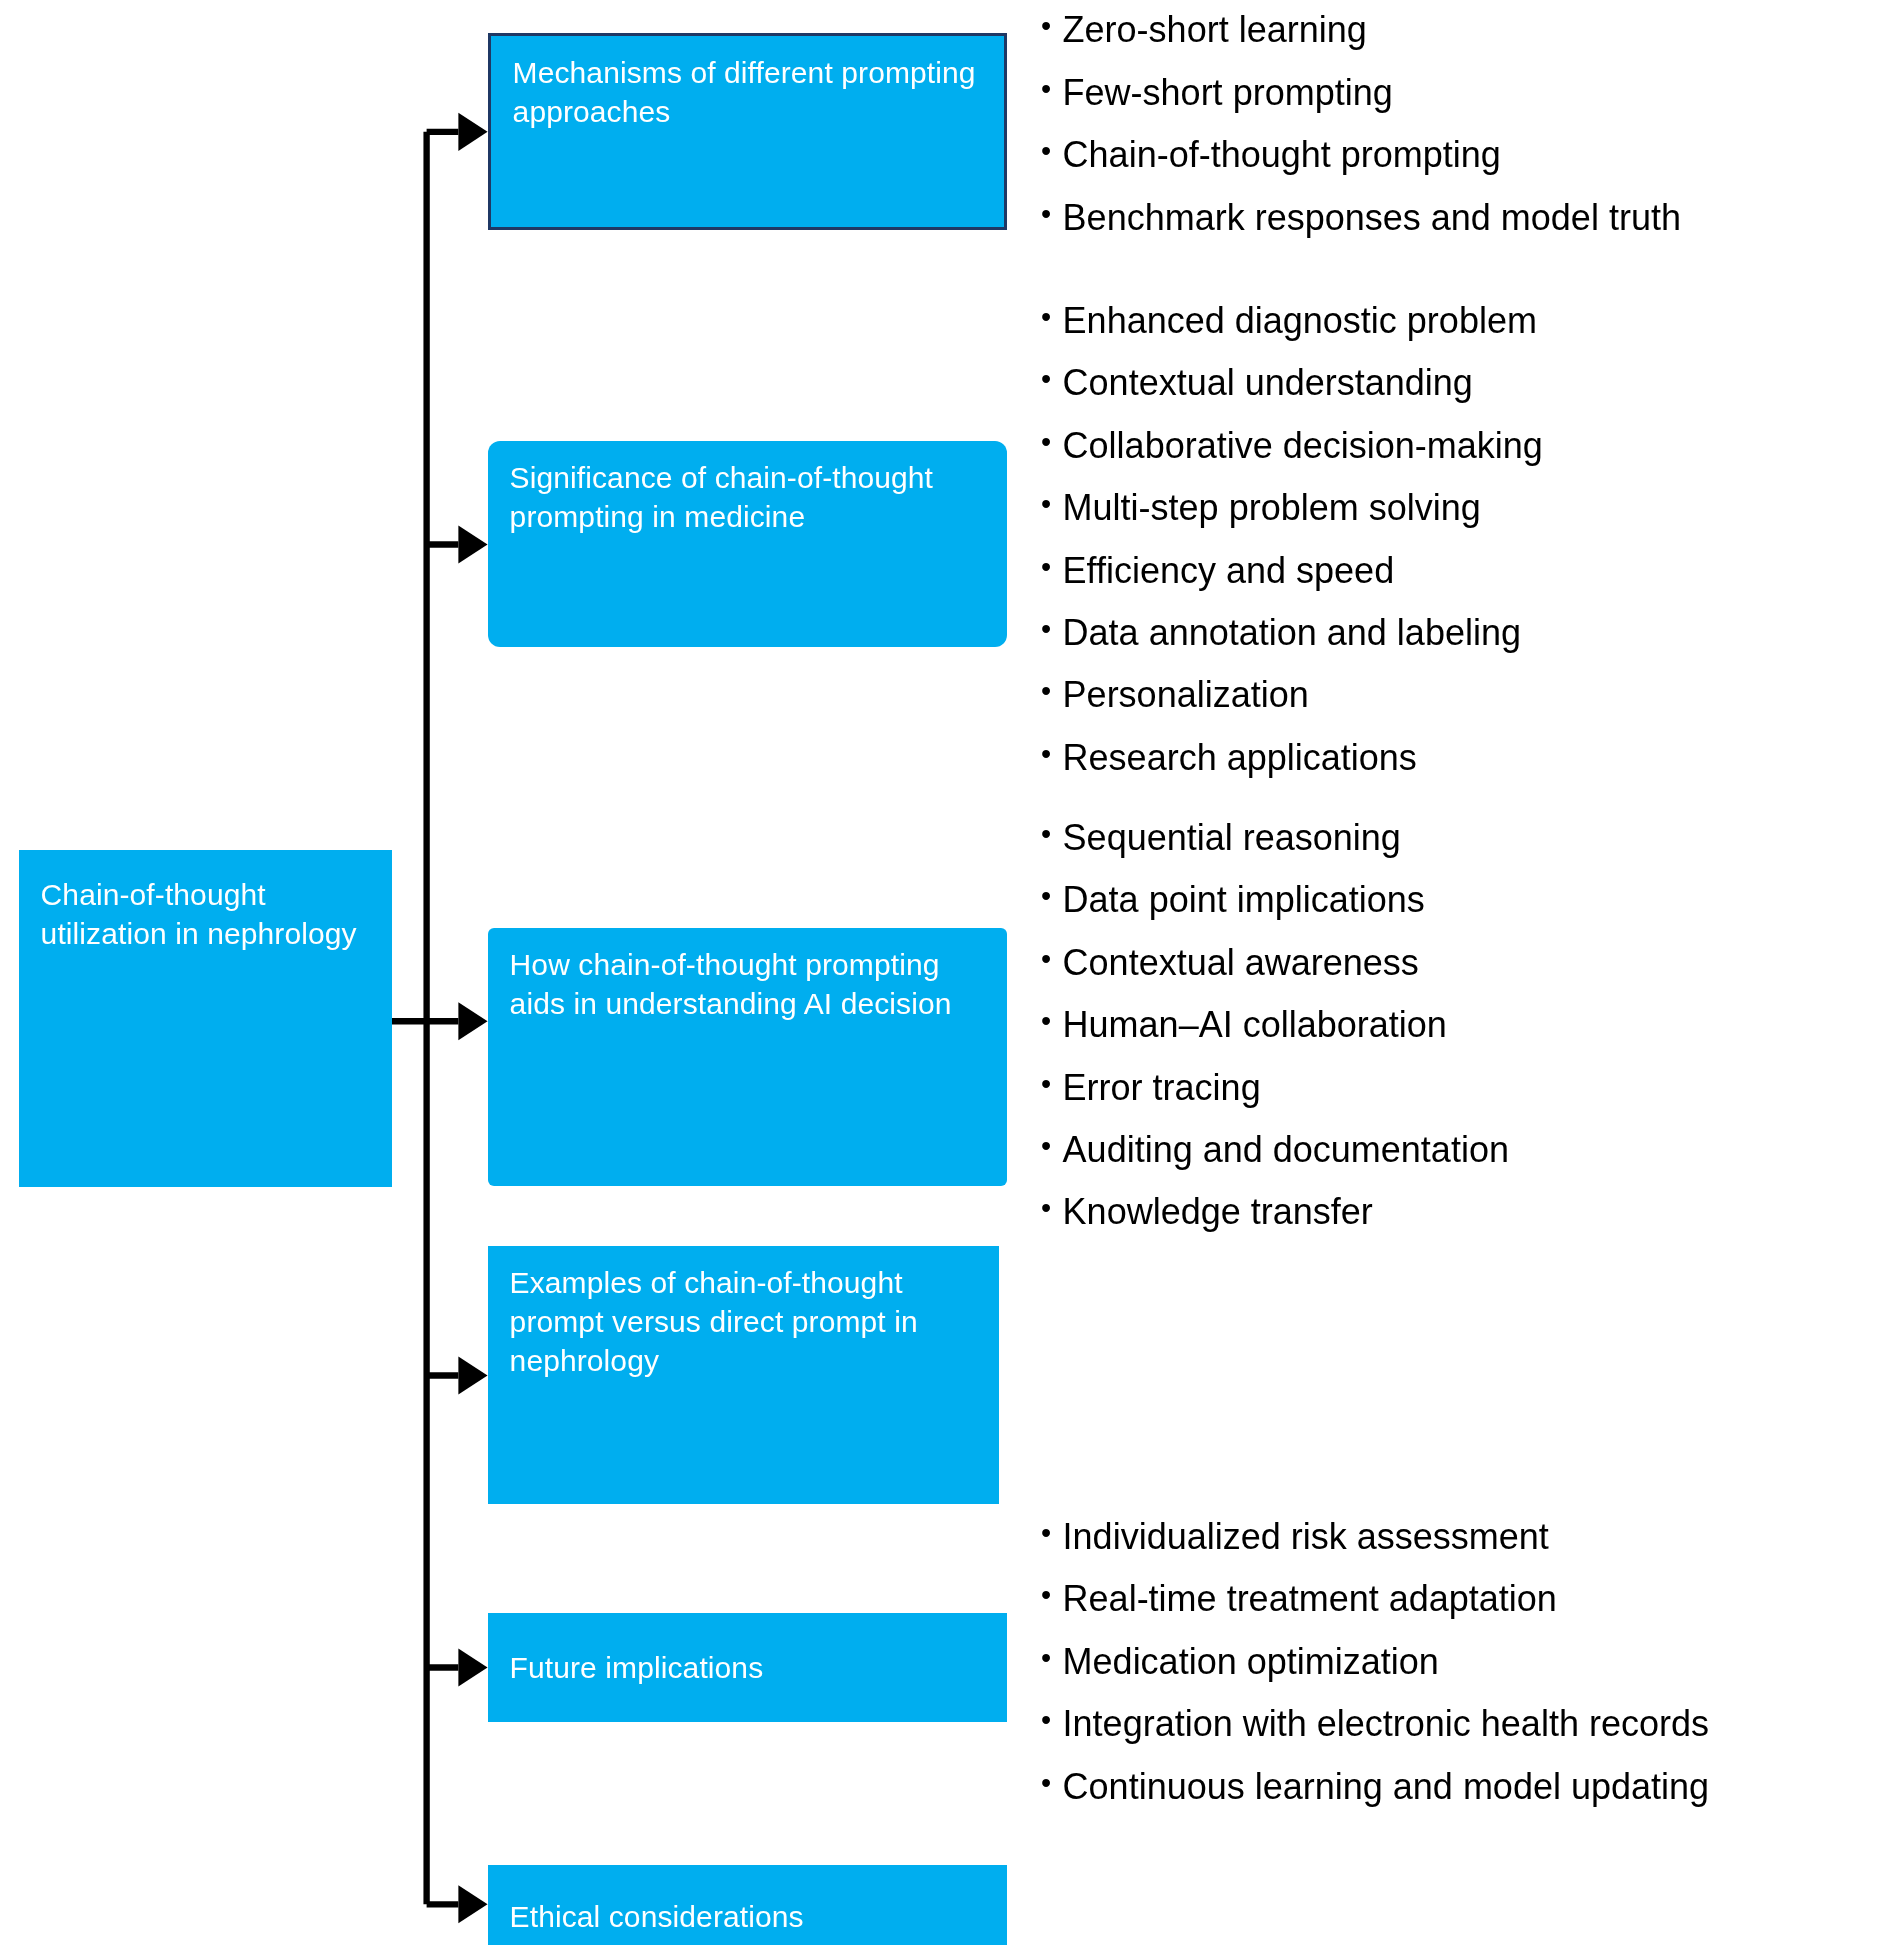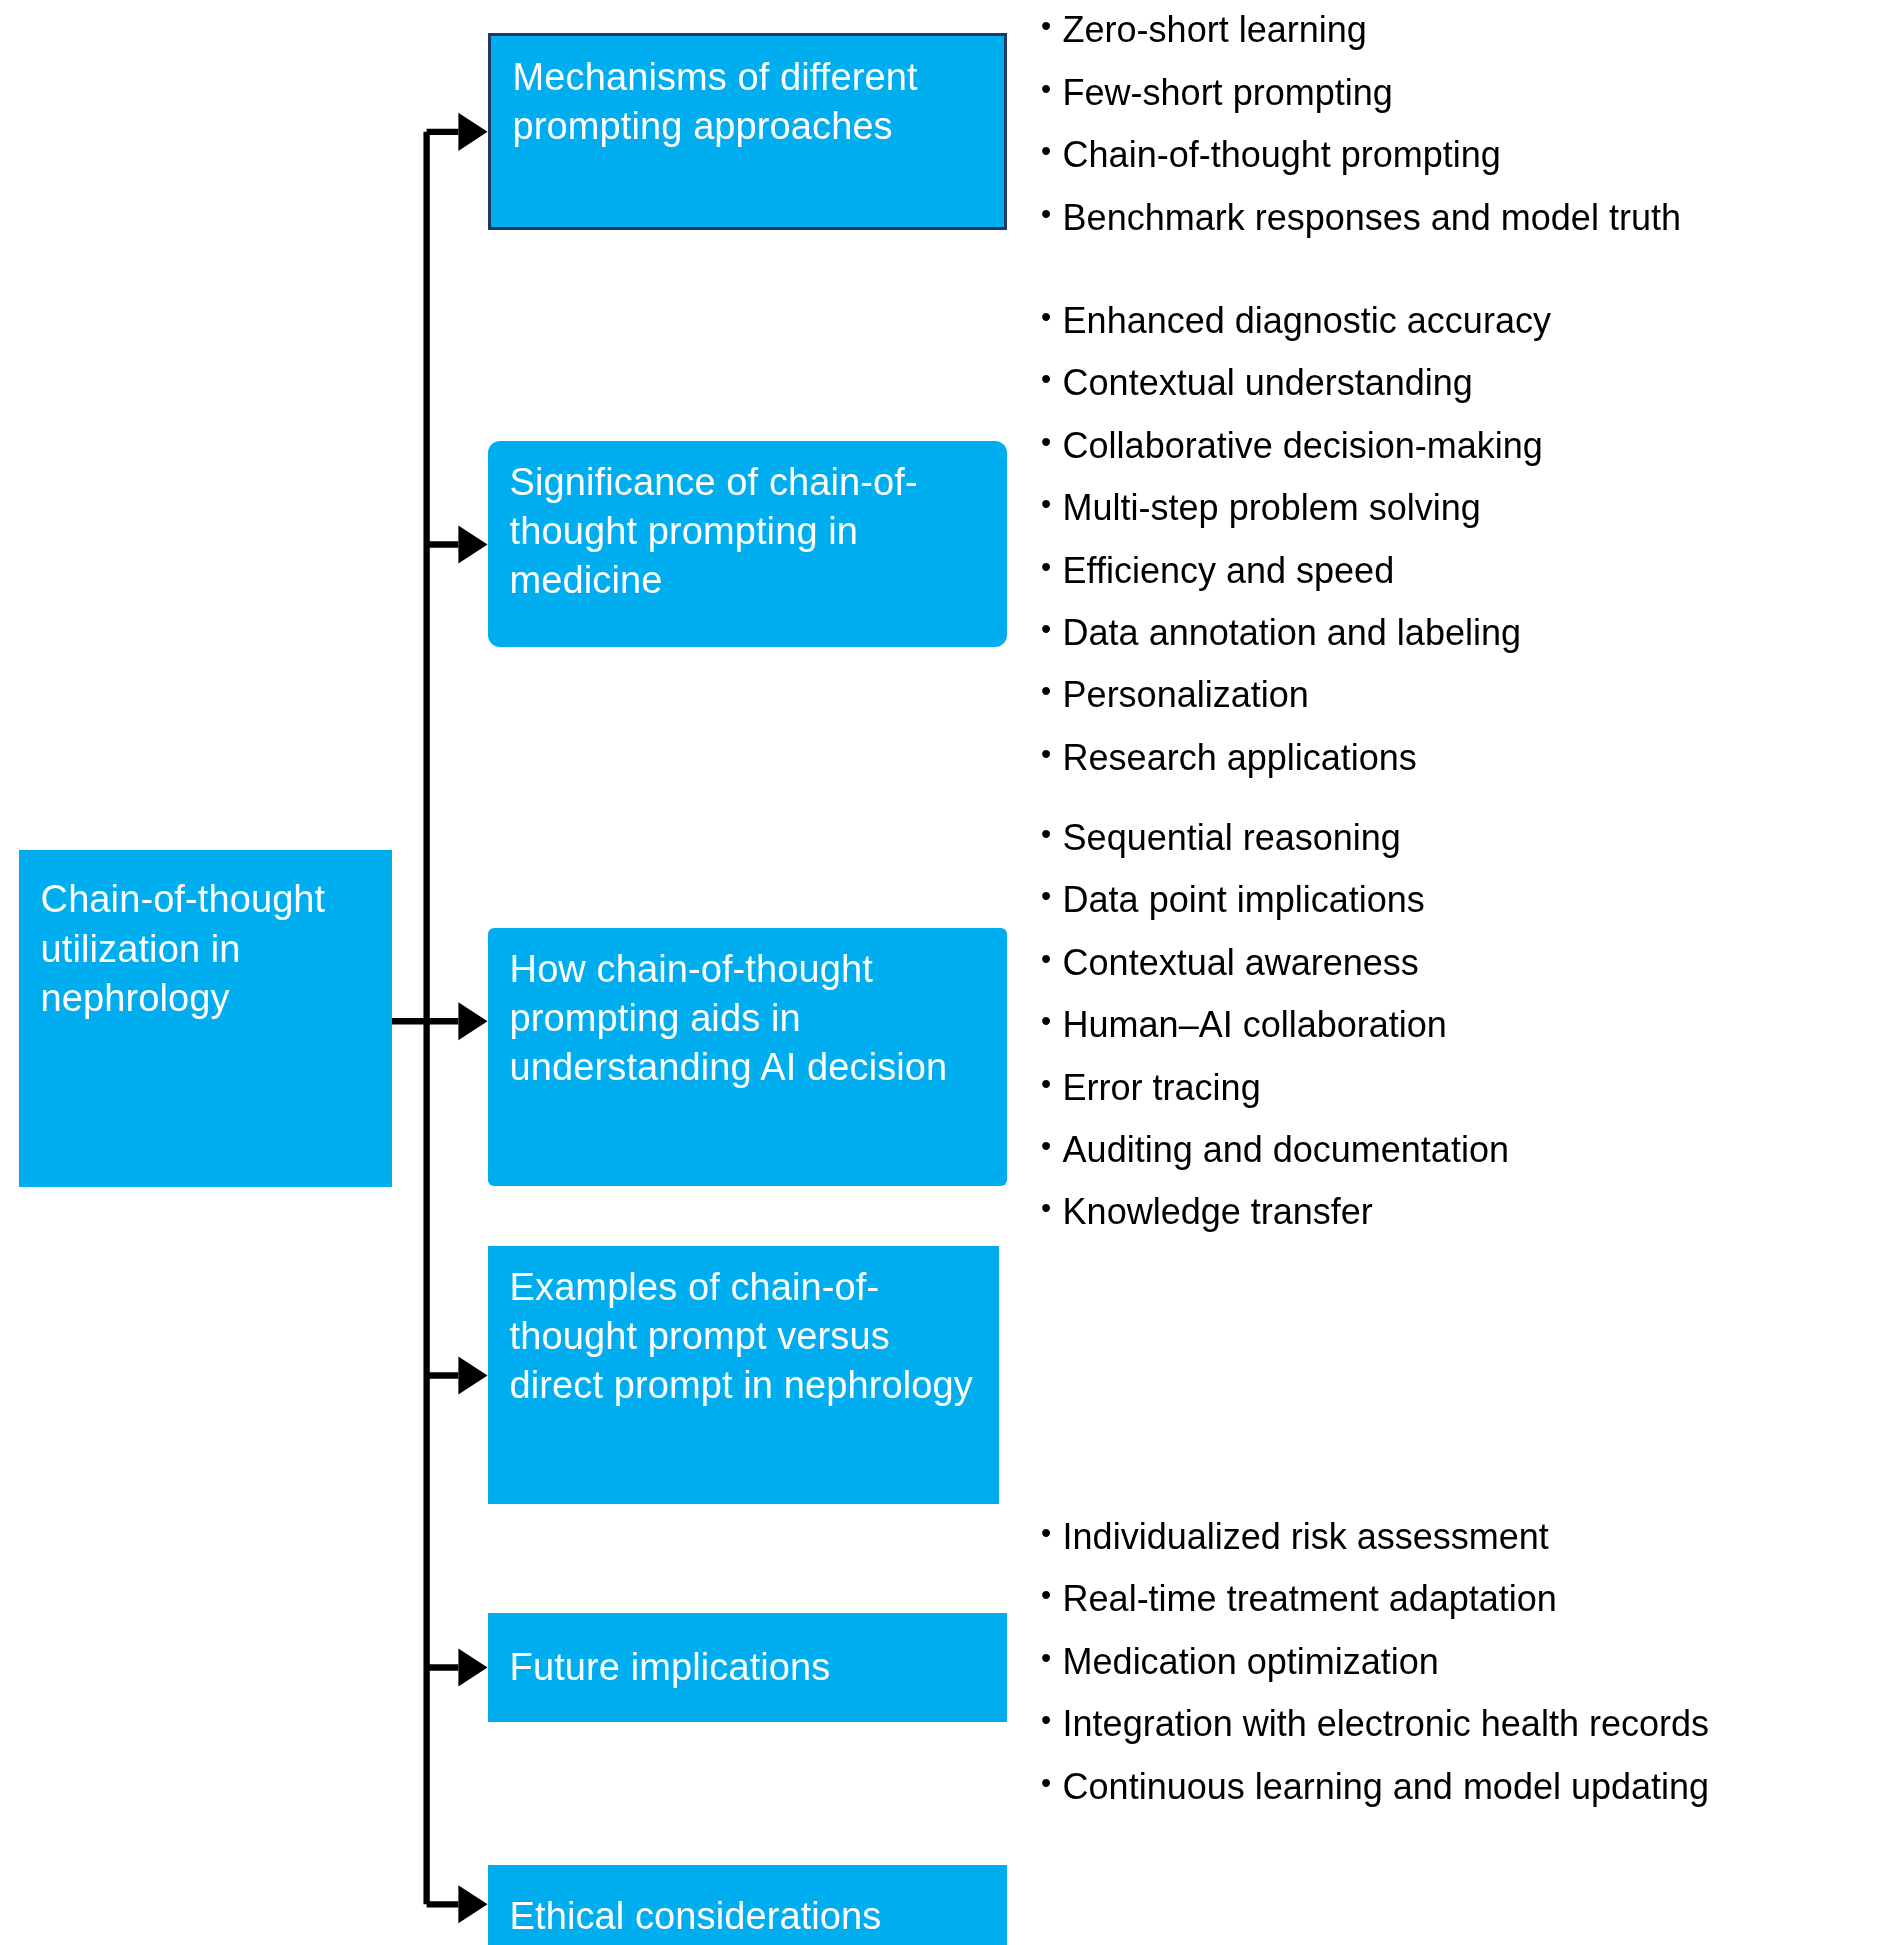--- a/index.html
+++ b/index.html
@@ -18,21 +18,21 @@
     overflow: hidden;
   }
 
   
   .node {
     position: absolute;
     background: var(--accent, #00AEEF);
     color: #ffffff;
     box-sizing: border-box;
     padding: 16.5px 19px 16.5px 21.6px;
-    font-size: 38px;
+    font-size: 30px;
     line-height: 1.30;
     font-weight: 400;
     letter-spacing: 0.1px;
     display: block;
     white-space: pre-line;
     font-family: "Liberation Sans", sans-serif;
   }
   .node.outlined {
     border: 3.2px solid #1F3864;
   }
@@ -157,21 +157,21 @@
         <span class="bullet-text">Chain-of-thought prompting</span>
       </div>
       <div class="bullet-item">
         <span class="bullet-dot">•</span>
         <span class="bullet-text">Benchmark responses and model truth</span>
       </div>
     </div>
   <div class="bullet-group" id="bullets-2">
       <div class="bullet-item">
         <span class="bullet-dot">•</span>
-        <span class="bullet-text">Enhanced diagnostic accuracy</span>
+        <span class="bullet-text">Enhanced diagnostic problem</span>
       </div>
       <div class="bullet-item">
         <span class="bullet-dot">•</span>
         <span class="bullet-text">Contextual understanding</span>
       </div>
       <div class="bullet-item">
         <span class="bullet-dot">•</span>
         <span class="bullet-text">Collaborative decision-making</span>
       </div>
       <div class="bullet-item">

